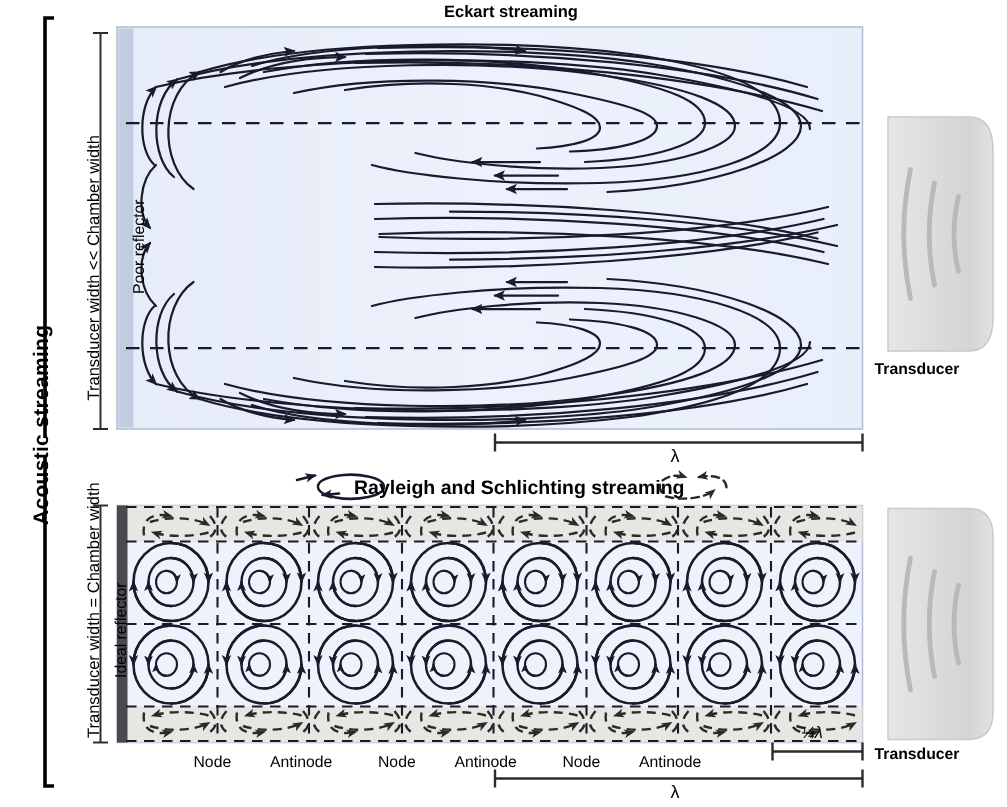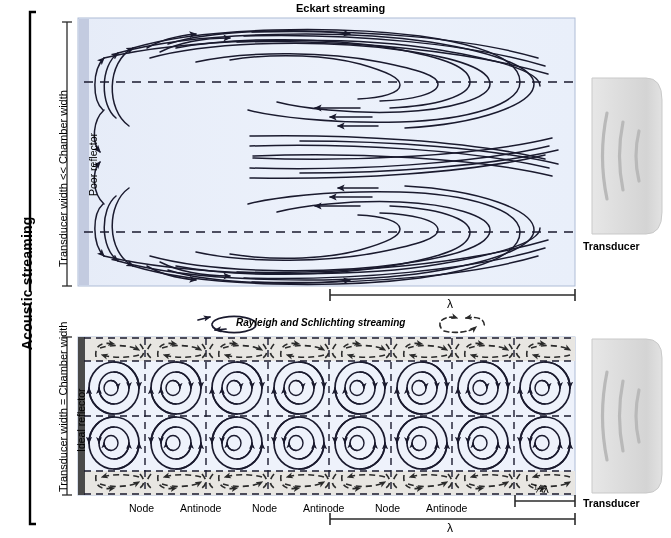--- a/index.html
+++ b/index.html
@@ -531,31 +531,31 @@
   <div class="lbl t-bold" style="left:296px; top:3px; font-size:11px;">Eckart streaming</div>
 
   <div class="lbl vert" style="left:58px; top:267px; font-size:11px;">Transducer width &lt;&lt; Chamber width</div>
 
   <div class="lbl vert" style="left:88px; top:196px; font-size:10.5px;">Poor reflector</div>
 
   <div class="lbl t-bold" style="left:583px; top:241px; font-size:10.5px;">Transducer</div>
 
   <div class="lbl" style="left:447px; top:298px; font-size:12px;">λ</div>
 
-  <div class="lbl t-bold" style="left:236px; top:318px; font-size:10px;font-style:italic;">Rayleigh and Schlichting streaming</div>
+  <div class="lbl t-bold" style="left:236px; top:318px; font-size:13px;">Rayleigh and Schlichting streaming</div>
 
   <div class="lbl vert" style="left:58px; top:492px; font-size:11px;">Transducer width = Chamber width</div>
 
   <div class="lbl vert" style="left:76px; top:452px; font-size:10.5px;">Ideal reflector</div>
 
   <div class="lbl t-bold" style="left:583px; top:498px; font-size:10.5px;">Transducer</div>
 
   <div class="lbl" style="left:129px; top:503px; font-size:10.5px;">Node</div>
   <div class="lbl" style="left:180px; top:503px; font-size:10.5px;">Antinode</div>
   <div class="lbl" style="left:252px; top:503px; font-size:10.5px;">Node</div>
   <div class="lbl" style="left:303px; top:503px; font-size:10.5px;">Antinode</div>
   <div class="lbl" style="left:375px; top:503px; font-size:10.5px;">Node</div>
   <div class="lbl" style="left:426px; top:503px; font-size:10.5px;">Antinode</div>
 
-  <div class="lbl" style="left:534px; top:484px; font-size:11px;">¼λ</div>
+  <div class="lbl" style="left:534px; top:484px; font-size:11px;font-style:italic;">¼λ</div>
   <div class="lbl" style="left:447px; top:522px; font-size:12px;">λ</div>
 
 </div>
 
 </body></html>

